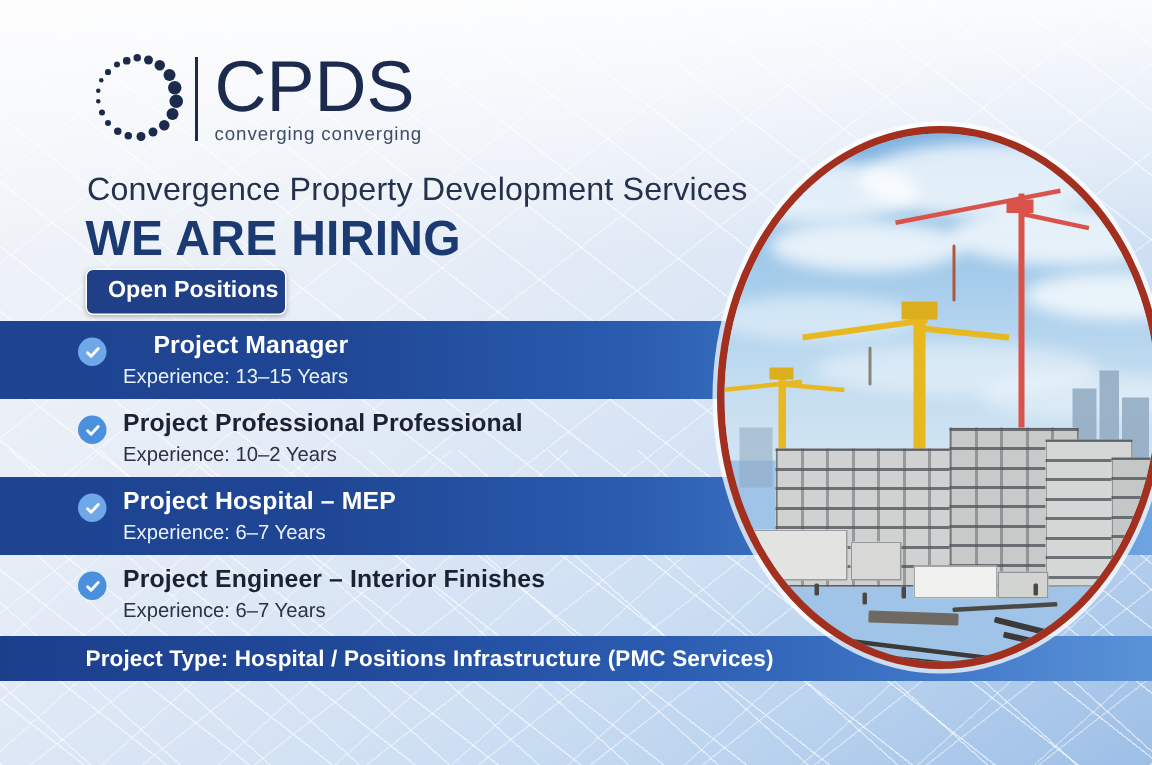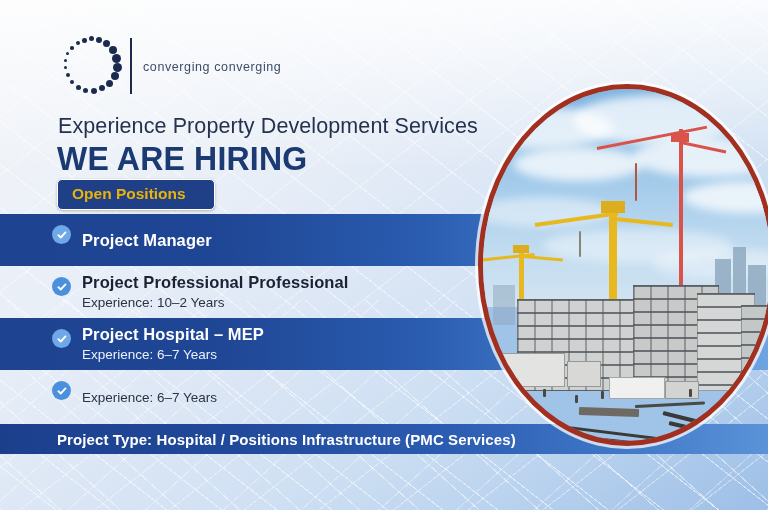--- a/index.html
+++ b/index.html
@@ -96,24 +96,24 @@
     letter-spacing: 0.2px;
     font-stretch: condensed;
     transform: scaleX(0.97);
     transform-origin: left center;
   }
   .badge {
     position: absolute;
     left: 57px;
     top: 179px;
     background: #1f3f86;
-    color: #eab308;
+    color: #ffffff;
     font-size: 15.5px;
     font-weight: bold;
-    padding: 5px 28px 6px 14px;
+    padding: 5px 4px 6px 14px;
     border-radius: 5px;
     border: 1.5px solid #ffffff;
     box-shadow: 0 1px 3px rgba(0,0,0,0.25);
   }
 
   
   .rows { position: absolute; left: 0; top: 214px; width: 768px; }
   .row {
     position: relative;
     height: 52px;
@@ -243,20 +243,21 @@
   <div class="rows">
 
     <div class="row dark">
       <span class="check">
         <svg width="12" height="12" viewBox="0 0 12 12">
             <path d="M2.4 6.2 L4.7 8.5 L9.5 3.4" stroke="#ffffff" stroke-width="1.9" fill="none" stroke-linecap="round" stroke-linejoin="round"></path>
           </svg>
       </span>
       <div class="txt">
         <div class="job-title">Project Manager</div>
+        <div class="job-exp">Experience: 13–15 Years</div>
       </div>
     </div>
 
     <div class="row light">
       <span class="check">
         <svg width="12" height="12" viewBox="0 0 12 12">
             <path d="M2.4 6.2 L4.7 8.5 L9.5 3.4" stroke="#ffffff" stroke-width="1.9" fill="none" stroke-linecap="round" stroke-linejoin="round"></path>
           </svg>
       </span>
       <div class="txt">
@@ -277,20 +278,21 @@
       </div>
     </div>
 
     <div class="row light">
       <span class="check">
         <svg width="12" height="12" viewBox="0 0 12 12">
             <path d="M2.4 6.2 L4.7 8.5 L9.5 3.4" stroke="#ffffff" stroke-width="1.9" fill="none" stroke-linecap="round" stroke-linejoin="round"></path>
           </svg>
       </span>
       <div class="txt">
+        <div class="job-title">Project Engineer – Interior Finishes</div>
         <div class="job-exp">Experience: 6–7 Years</div>
       </div>
     </div>
 
   </div>
 
   <div class="footer">
     <span>Project Type: Hospital / Positions Infrastructure (PMC Services)</span>
   </div>
 
@@ -381,21 +383,22 @@
       <span style="left:4px;  top:37px; width:4px;  height:4px;"></span>
       <span style="left:2px;  top:30px; width:3px;  height:3px;"></span>
       <span style="left:2px;  top:23px; width:3px;  height:3px;"></span>
       <span style="left:4px;  top:16px; width:3px;  height:3px;"></span>
       <span style="left:8px;  top:10px; width:3.5px;height:3.5px;"></span>
       <span style="left:14px; top:5px;  width:4px;  height:4px;"></span>
       <span style="left:20px; top:2px;  width:4.5px;height:4.5px;"></span>
     </div>
     <div class="logo-div"></div>
     <div class="logo-text">
+      <div class="logo-cpds">CPDS</div>
       <div class="logo-tag">converging converging</div>
     </div>
   </div>
 
-  <div class="company">Experience Property Development Services</div>
+  <div class="company">Convergence Property Development Services</div>
   <div class="hiring">WE ARE HIRING</div>
   <div class="badge">Open Positions</div>
 
 </div>
 
 </body></html>

